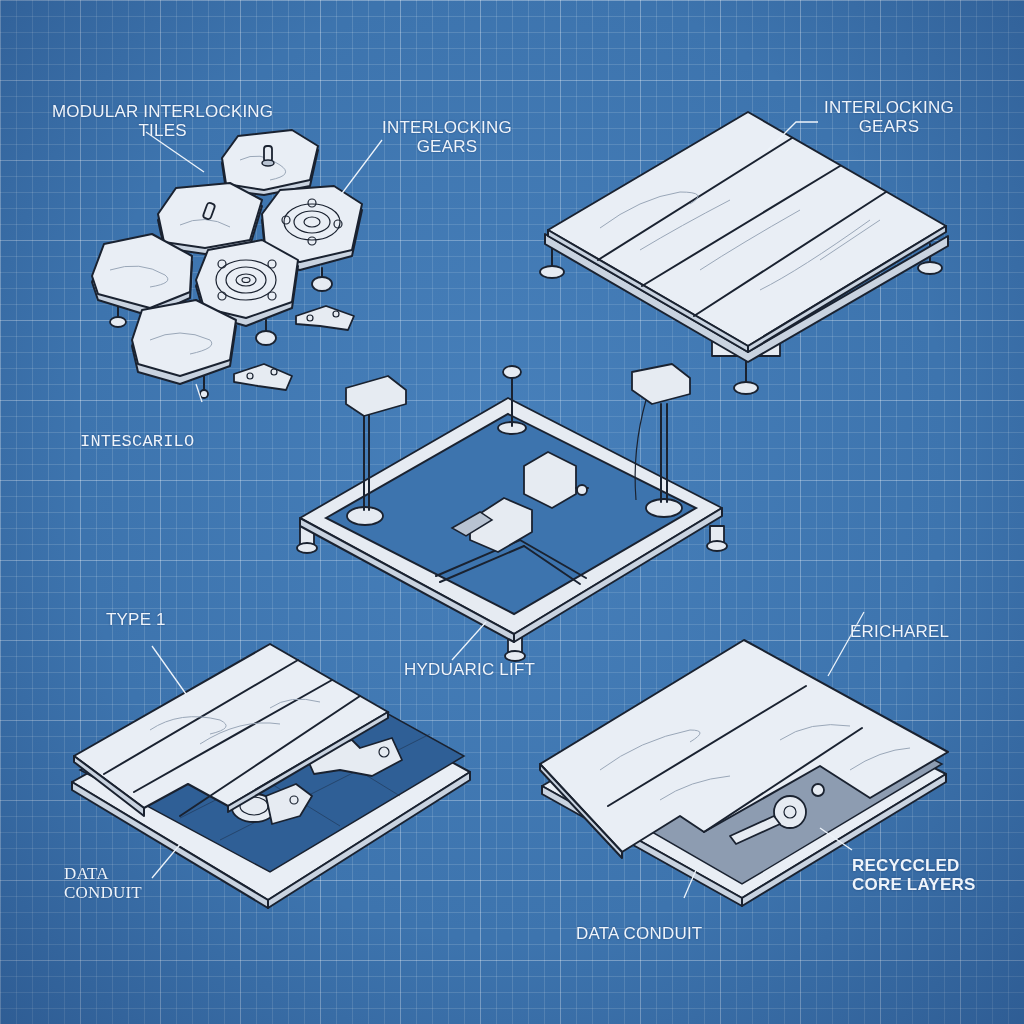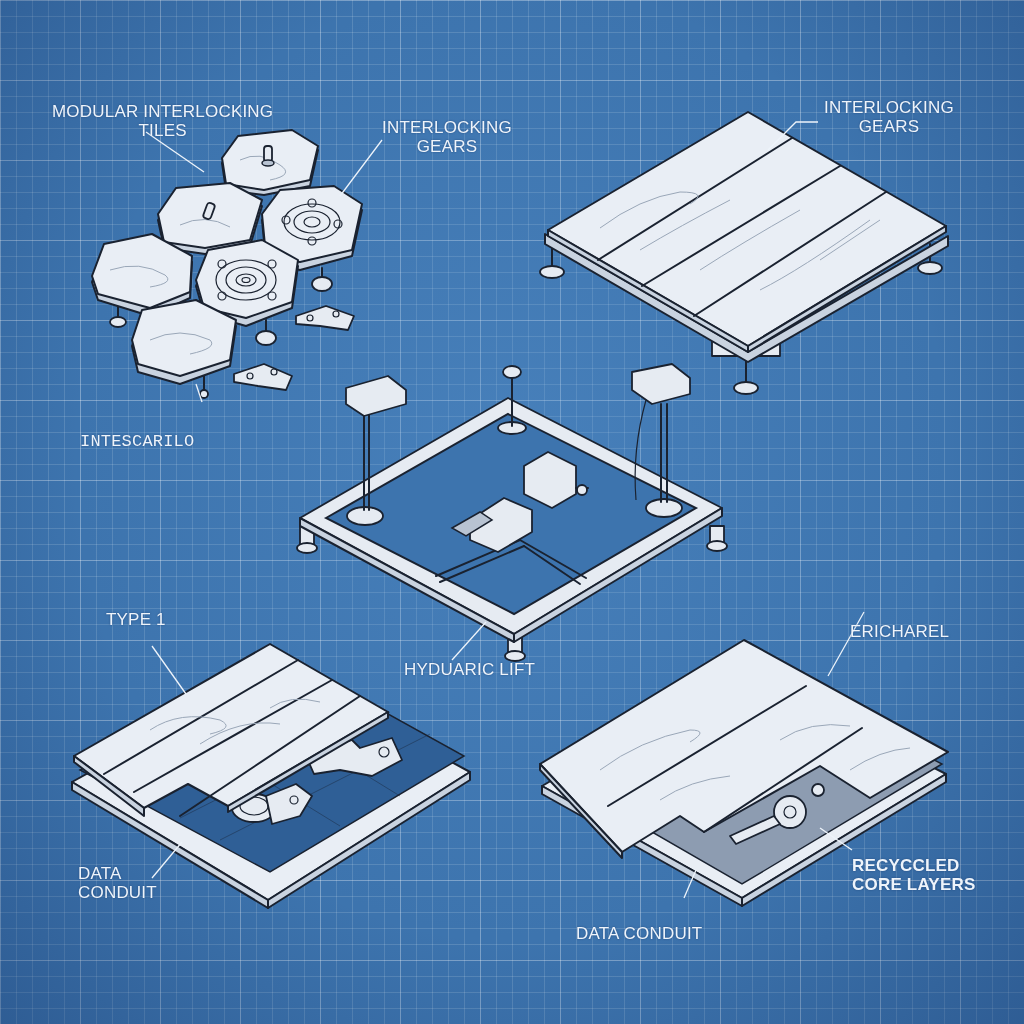--- a/index.html
+++ b/index.html
@@ -288,21 +288,21 @@
   </div>
 
   <div class="label" style="left:80px; top:432px;font-family:Liberation Mono, monospace;">INTESCARILO</div>
 
   <div class="label" style="left:106px; top:610px;text-align:center;">TYPE 1</div>
 
   <div class="label" style="left:374px; top:660px;margin-left:30px;">HYDUARIC LIFT</div>
 
   <div class="label" style="left:850px; top:622px;">ERICHAREL</div>
 
-  <div class="label" style="left:78px; top:864px;">
+  <div class="label" style="left:64px; top:864px;font-family:Liberation Serif, serif;">
     <span class="ln">DATA</span>
     <span class="ln">CONDUIT</span>
   </div>
 
   <div class="label" style="left:576px; top:924px;">DATA CONDUIT</div>
 
   <div class="label" style="left:852px; top:856px;font-weight:bold;">
     <span class="ln">RECYCCLED</span>
     <span class="ln">CORE LAYERS</span>
   </div>

